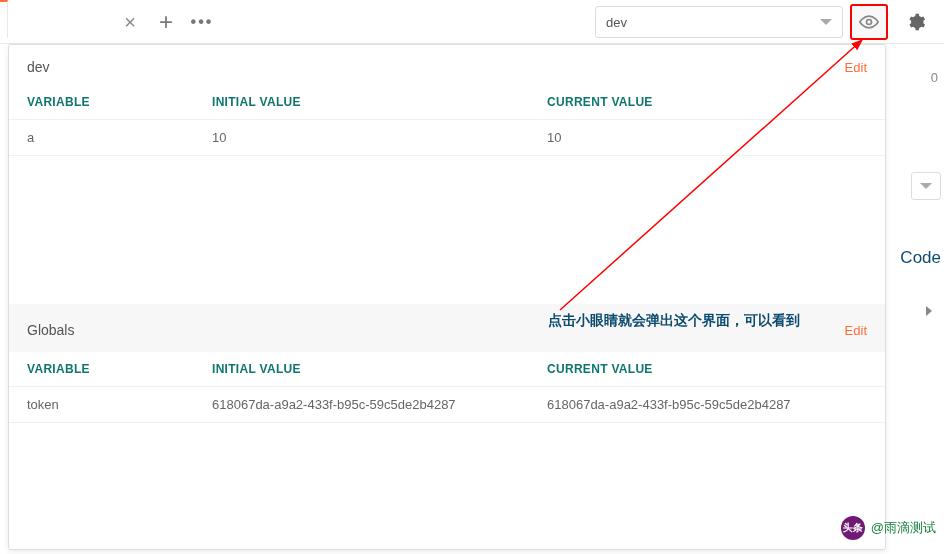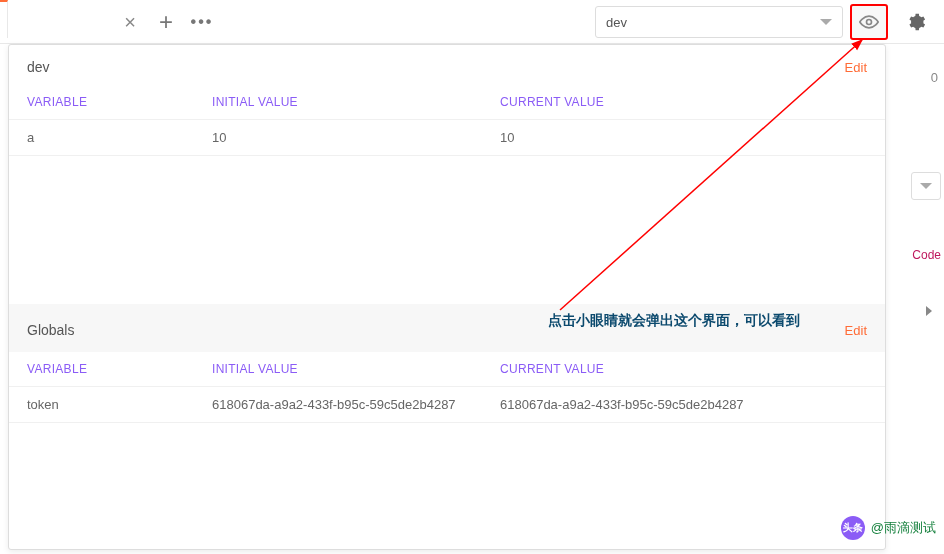--- a/index.html
+++ b/index.html
@@ -131,31 +131,31 @@
     }
     .var-table {
       width: 100%;
     }
     .th-row, .td-row {
       display: flex;
       padding: 10px 18px;
       border-bottom: 1px solid #f0f0f0;
     }
     .th-row {
-      color: #8b5cf6;
+      color: #0f766e;
       font-size: 12px;
-      font-weight: 400;
+      font-weight: 700;
       letter-spacing: 0.3px;
     }
     .td-row {
       color: #666;
       font-size: 13px;
     }
     .col-var { width: 185px; }
-    .col-init { width: 288px; }
+    .col-init { width: 335px; }
     .col-cur { flex: 1; }
     .globals-header { background: #f7f7f7; padding: 18px 18px 14px 18px; }
     .spacer { height: 148px; }
     .annotation {
       position: absolute;
       top: 310px;
       left: 548px;
       color: #0c4a6e;
       font-size: 14px;
       font-weight: bold;
@@ -176,22 +176,22 @@
       right: 0;
       top: 50px;
       bottom: 0;
       width: 50px;
       color: #888;
     }
     .behind-code {
       position: absolute;
       right: 3px;
       top: 198px;
-      color: #be185d;
-      font-size: 12px;
+      color: #0c4a6e;
+      font-size: 17px;
     }
     .behind-dd {
       position: absolute;
       right: 3px;
       top: 122px;
       width: 30px; height: 28px;
       border: 1px solid #ddd;
       display:flex; align-items:center; justify-content:center;
       border-radius:3px;
     }
@@ -209,21 +209,21 @@
       right: 8px;
       bottom: 14px;
       display: flex;
       align-items: center;
       gap: 6px;
       z-index: 20;
       pointer-events: none;
     }
     .watermark-badge {
       width: 24px; height: 24px;
-      background: #8b5cf6;
+      background: #701a75;
       border-radius: 50%;
       display: flex;
       align-items: center;
       justify-content: center;
       color: #fff;
       font-size: 10px;
       font-weight: bold;
     }
     .watermark-text {
       color: #15803d;

